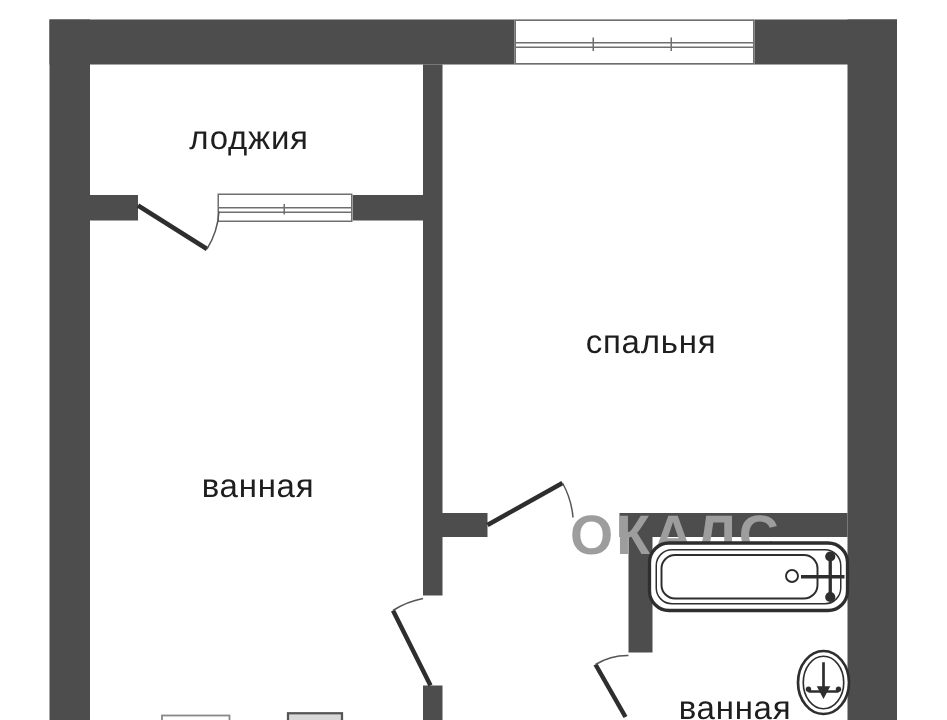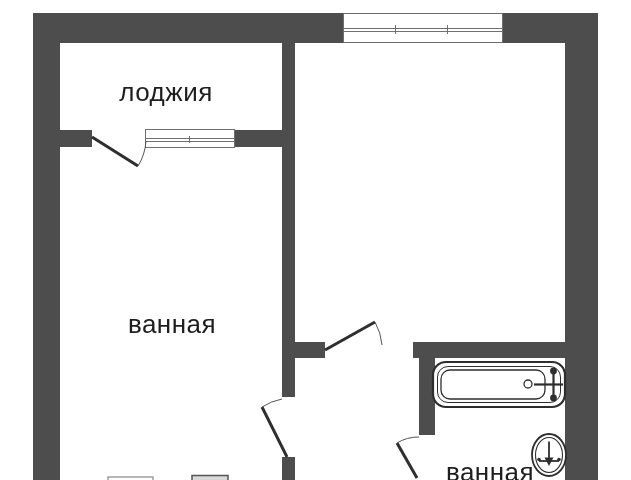--- a/index.html
+++ b/index.html
@@ -22,39 +22,40 @@
   }
   .window{
     position:absolute;background:#fff;border:1px solid #6f6f6f;z-index:3;
     box-sizing:border-box;
   }
   .win-line{position:absolute;left:0;right:0;height:1px;background:#6f6f6f;}
   .win-tick{position:absolute;width:1px;background:#6f6f6f;}
   .fixtures{position:absolute;left:0;top:0;z-index:4;}
   .room-label{
     position:absolute;transform:translate(-50%,-50%);z-index:5;
-    font-size:26px;color:var(--label);white-space:nowrap;letter-spacing:0.5px;
+    font-size:22px;color:var(--label);white-space:nowrap;letter-spacing:0.5px;
   }
 </style>
 </head>
 <body>
 
 <div class="plan">
 
   <div class="wall" style="left:33px;top:13px;width:565px;height:30px;"></div>
   <div class="wall" style="left:33px;top:13px;width:27px;height:467px;"></div>
   <div class="wall" style="left:565px;top:13px;width:33px;height:467px;"></div>
   <div class="wall" style="left:60px;top:130px;width:32px;height:17px;"></div>
   <div class="wall" style="left:235px;top:130px;width:47px;height:17px;"></div>
   <div class="wall" style="left:282px;top:43px;width:13px;height:354px;"></div>
   <div class="wall" style="left:282px;top:457px;width:13px;height:23px;"></div>
   <div class="wall" style="left:282px;top:342px;width:43px;height:16px;"></div>
   <div class="wall" style="left:413px;top:342px;width:152px;height:16px;"></div>
   <div class="wall" style="left:419px;top:358px;width:16px;height:77px;"></div>
 
+  <div class="watermark">ОКАЛС</div>
 
   <div class="window" style="left:343px;top:13px;width:160px;height:30px;">
     <div class="win-line" style="top:14px;"></div>
     <div class="win-line" style="top:17px;"></div>
     <div class="win-tick" style="left:51px;top:11px;height:9px;"></div>
     <div class="win-tick" style="left:103px;top:11px;height:9px;"></div>
   </div>
   <div class="window" style="left:145px;top:129px;width:90px;height:19px;">
     <div class="win-line" style="top:8px;"></div>
     <div class="win-line" style="top:11px;"></div>
@@ -104,17 +105,18 @@
       <line x1="539" y1="461" x2="559" y2="461" stroke="#2e2e2e" stroke-width="1.8"></line>
       <circle cx="539" cy="459.5" r="1.8" fill="#2e2e2e"></circle>
       <circle cx="559" cy="459.5" r="1.8" fill="#2e2e2e"></circle>
     </g>
 
     <rect x="192" y="475.5" width="36" height="10" fill="#d8d8d8" stroke="#555" stroke-width="1.5"></rect>
     <rect x="108" y="477" width="45" height="8" fill="#ffffff" stroke="#888" stroke-width="1.2"></rect>
   </svg>
 
   <div class="room-label" style="left:166px;top:92px;">лоджия</div>
+  <div class="room-label" style="left:434px;top:228px;">спальня</div>
   <div class="room-label" style="left:172px;top:324px;">ванная</div>
   <div class="room-label" style="left:490px;top:472px;">ванная</div>
   <div class="room-label" style="left:360px;top:485px;">коридор</div>
 
 </div>
 
 </body></html>

